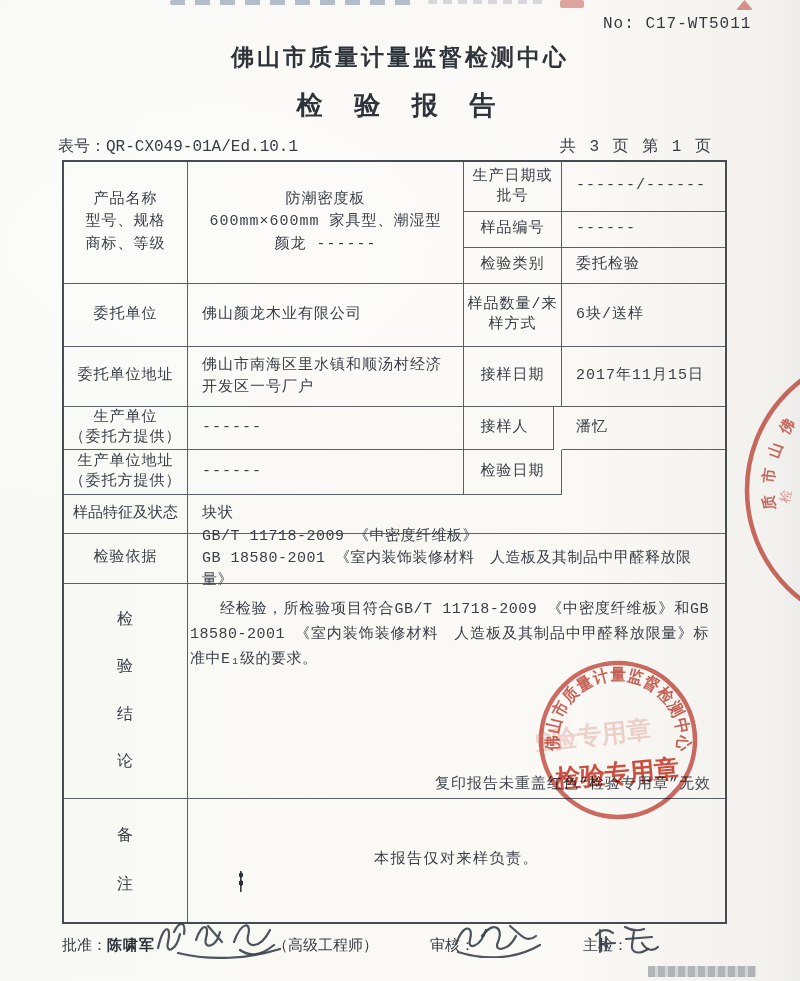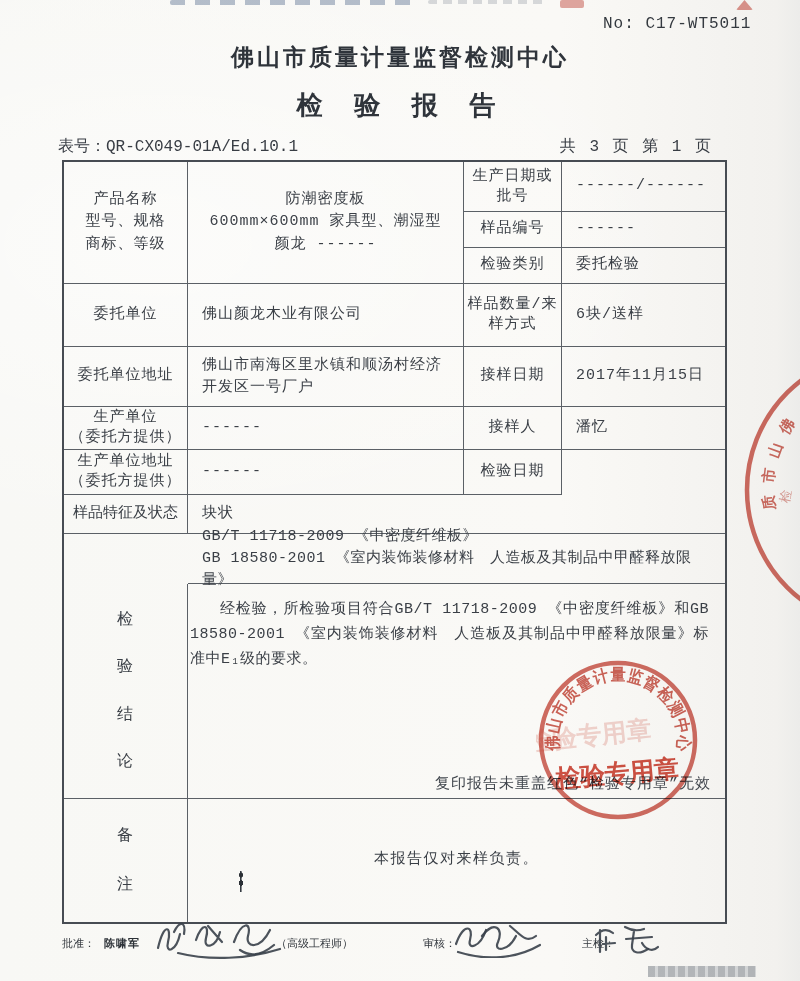--- a/index.html
+++ b/index.html
@@ -43,21 +43,21 @@
   .block{display:block;}
   .concl-text{margin:13px 16px 0 2px; text-indent:2em; line-height:25px; text-align:justify; letter-spacing:.5px;}
   .concl-date{position:absolute; right:88px; top:161px; font-size:15px; letter-spacing:3px; color:#41464d;}
   .concl-note{position:absolute; right:14px; top:190px; font-size:15px; letter-spacing:1px; color:#41464d;}
   .remark-text{letter-spacing:1.5px;}
   .ink-mark{position:absolute; left:51px; top:72px; width:4px; height:21px; background:
     radial-gradient(3px 4px at 2px 4px,#2b3036 60%,transparent 70%),
     radial-gradient(3px 5px at 2px 12px,#2b3036 60%,transparent 70%),
     linear-gradient(#343a41,#343a41) 1.2px 0/1.6px 100% no-repeat;}
   
-  .footer-line{left:62px; top:936px; width:660px; font-size:11px; color:#34393f; display:flex; align-items:center;gap:9px;}
+  .footer-line{left:62px; top:936px; width:660px; font-size:15px; color:#34393f; display:flex; align-items:center;}
   .footer-line .gap1{width:118px;} .footer-line .gap2{width:108px;} .footer-line .gap3{width:52px;}
   .bold-name{font-weight:700; color:#2c3137; letter-spacing:1px;}
   .sig{position:absolute;}
   .sig path{fill:none; stroke:#39404a; stroke-width:2.2; stroke-linecap:round; opacity:.9;}
   .smudge{left:648px; top:966px; width:108px; height:11px; opacity:.55; filter:blur(.6px);
     background:repeating-linear-gradient(90deg,#7c828a 0 7px, #b8bcc1 7px 10px);}
   
   .stamp{mix-blend-mode:multiply;}
   .seal-ring{fill:none; stroke:#c5493c; stroke-width:4.5; opacity:.8;}
   .seal-ringtext{fill:#c5493c; opacity:.85; font-size:16.5px; font-weight:600; letter-spacing:1px;}
@@ -143,21 +143,21 @@
       <span>2017年11月15日</span>
     </div>
 
     <div class="cell l2" style="left:0;top:245px;width:124px;height:43px;">
       <span>生产单位</span>
       <span>（委托方提供）</span>
     </div>
     <div class="cell left" style="left:124px;top:245px;width:276px;height:43px;">
       <span>------</span>
     </div>
-    <div class="cell" style="left:400px;top:245px;width:98px;height:43px;">
+    <div class="cell" style="left:392px;top:245px;width:98px;height:43px;">
       <span>接样人</span>
     </div>
     <div class="cell left noR" style="left:498px;top:245px;width:163px;height:43px;">
       <span>潘忆</span>
     </div>
 
     <div class="cell l2" style="left:0;top:288px;width:124px;height:45px;">
       <span>生产单位地址</span>
       <span>（委托方提供）</span>
     </div>
@@ -168,20 +168,23 @@
       <span>检验日期</span>
     </div>
 
     <div class="cell" style="left:0;top:333px;width:124px;height:39px;letter-spacing:0;">
       <span>样品特征及状态</span>
     </div>
     <div class="cell left noR" style="left:124px;top:333px;width:537px;height:39px;">
       <span>块状</span>
     </div>
 
+    <div class="cell" style="left:0;top:372px;width:124px;height:50px;">
+      <span>检验依据</span>
+    </div>
     <div class="cell left noR" style="left:124px;top:372px;width:537px;height:50px;line-height:22px;letter-spacing:.5px;">
       <span>GB/T 11718-2009 《中密度纤维板》</span>
       <span>GB 18580-2001 《室内装饰装修材料　人造板及其制品中甲醛释放限量》</span>
     </div>
 
     <div class="cell vlabel" style="left:0;top:422px;width:124px;height:215px;">
       <span>检</span>
       <span>验</span>
       <span>结</span>
       <span>论</span>

